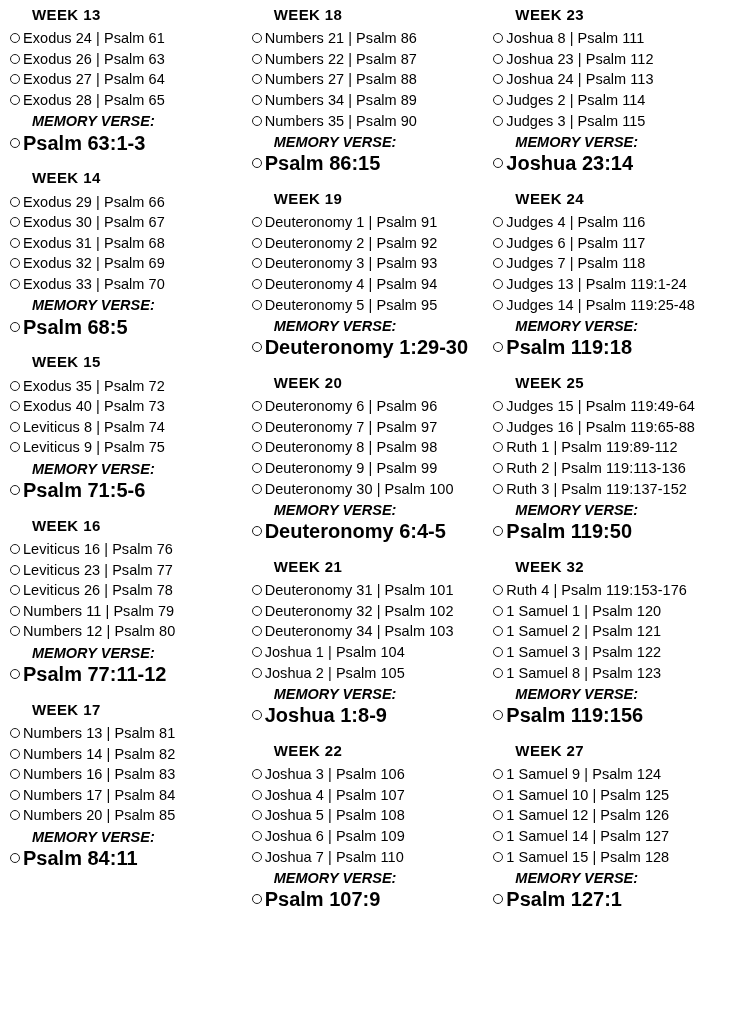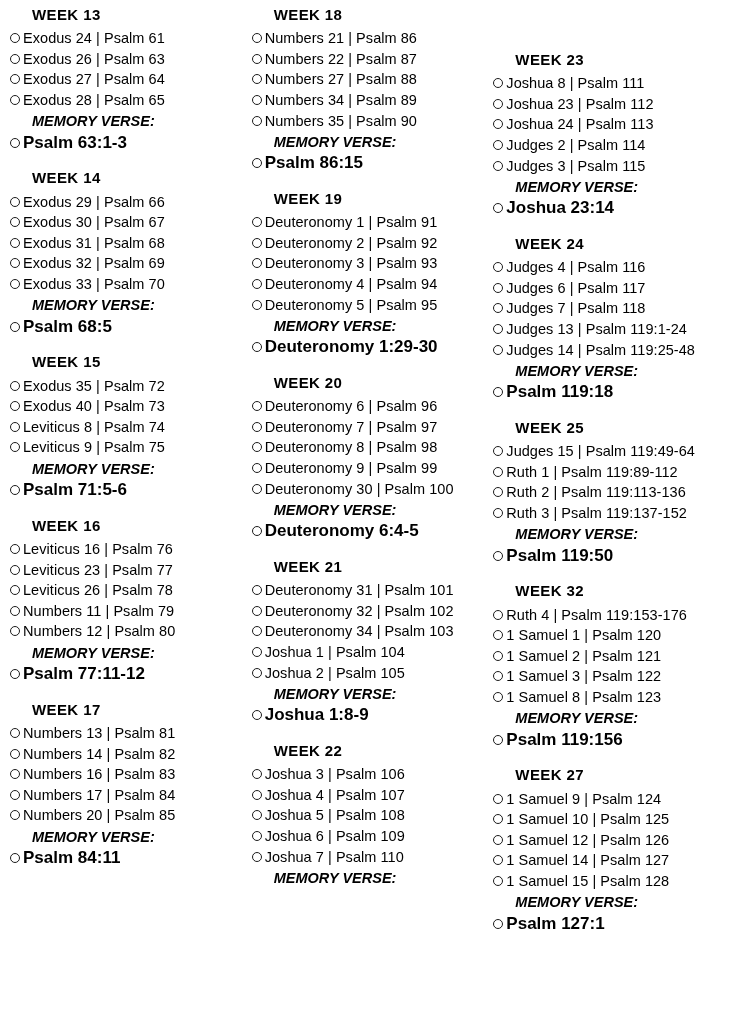--- a/index.html
+++ b/index.html
@@ -70,28 +70,28 @@
     white-space: nowrap;
     font-style: italic;
   }
   .memory-row {
     display: flex;
     align-items: center;
     height: 21px;
     white-space: nowrap;
   }
   .memory-verse {
-    font-size: 17px;
+    font-size: 20px;
     font-weight: bold;
     line-height: 20px;
   }
   
   .col-1 { padding-left: 4px; }
   .col-2 { padding-left: 4px; }
-  .col-3 { padding-left: 4px; margin-top: 45px; }
+  .col-3 { padding-left: 4px; }
 </style>
 </head>
 <body>
 
 <div class="page" id="page-root">
     <div class="column col-1">
       <div class="week-block">
         <div class="week-title">WEEK 13</div>
         <div class="reading-row">
           <span class="bullet"></span>
@@ -353,20 +353,24 @@
         </div>
         <div class="reading-row">
           <span class="bullet"></span>
           <span class="reading-text">Joshua 6 | Psalm 109</span>
         </div>
         <div class="reading-row">
           <span class="bullet"></span>
           <span class="reading-text">Joshua 7 | Psalm 110</span>
         </div>
         <div class="memory-label">MEMORY VERSE:</div>
+        <div class="memory-row">
+          <span class="bullet"></span>
+          <span class="memory-verse">Psalm 107:9</span>
+        </div>
       </div>
     </div>
     <div class="column col-3">
       <div class="week-block">
         <div class="week-title">WEEK 23</div>
         <div class="reading-row">
           <span class="bullet"></span>
           <span class="reading-text">Joshua 8 | Psalm 111</span>
         </div>
         <div class="reading-row">
@@ -417,20 +421,24 @@
         <div class="memory-row">
           <span class="bullet"></span>
           <span class="memory-verse">Psalm 119:18</span>
         </div>
       </div>
       <div class="week-block">
         <div class="week-title">WEEK 25</div>
         <div class="reading-row">
           <span class="bullet"></span>
           <span class="reading-text">Judges 15 | Psalm 119:49-64</span>
+        </div>
+        <div class="reading-row">
+          <span class="bullet"></span>
+          <span class="reading-text">Judges 16 | Psalm 119:65-88</span>
         </div>
         <div class="reading-row">
           <span class="bullet"></span>
           <span class="reading-text">Ruth 1 | Psalm 119:89-112</span>
         </div>
         <div class="reading-row">
           <span class="bullet"></span>
           <span class="reading-text">Ruth 2 | Psalm 119:113-136</span>
         </div>
         <div class="reading-row">

